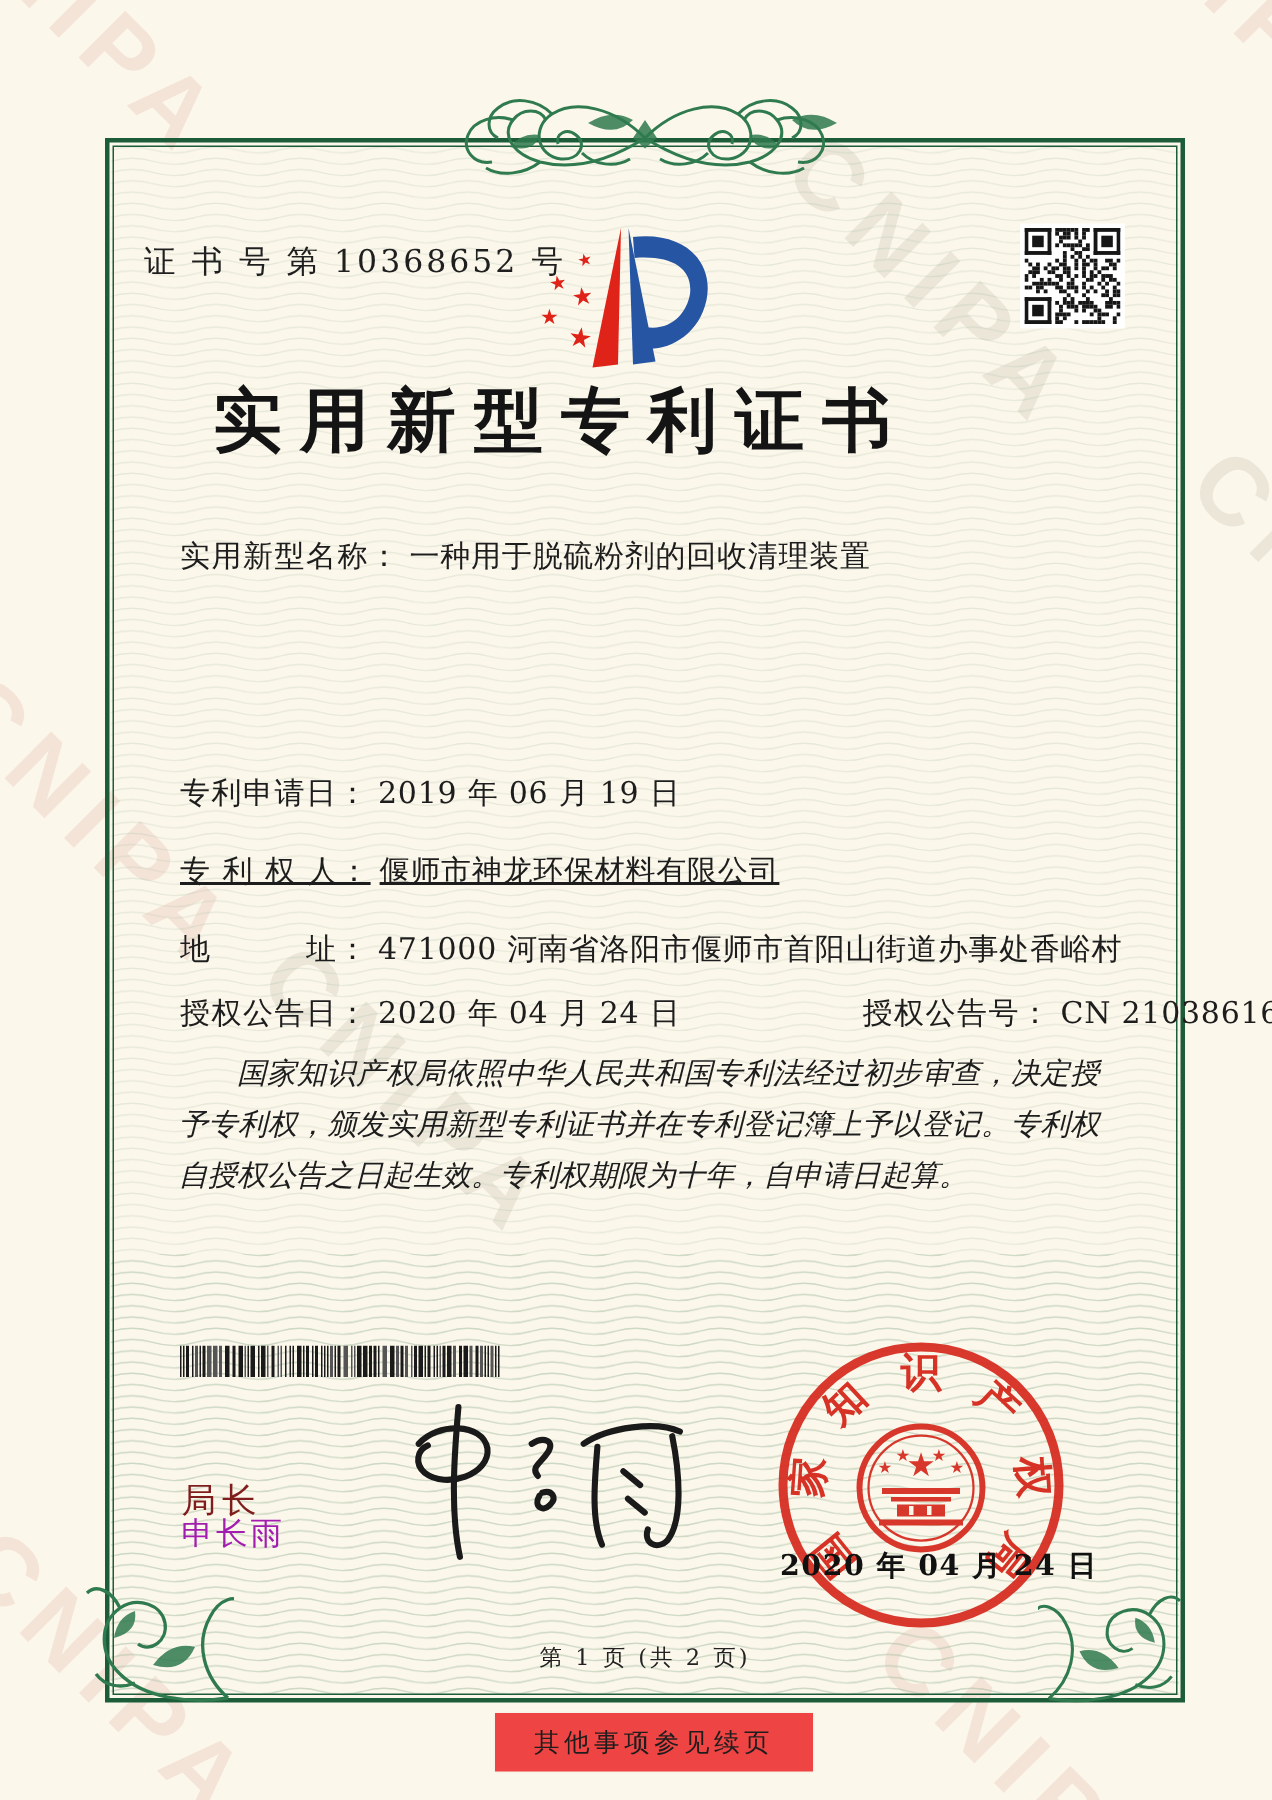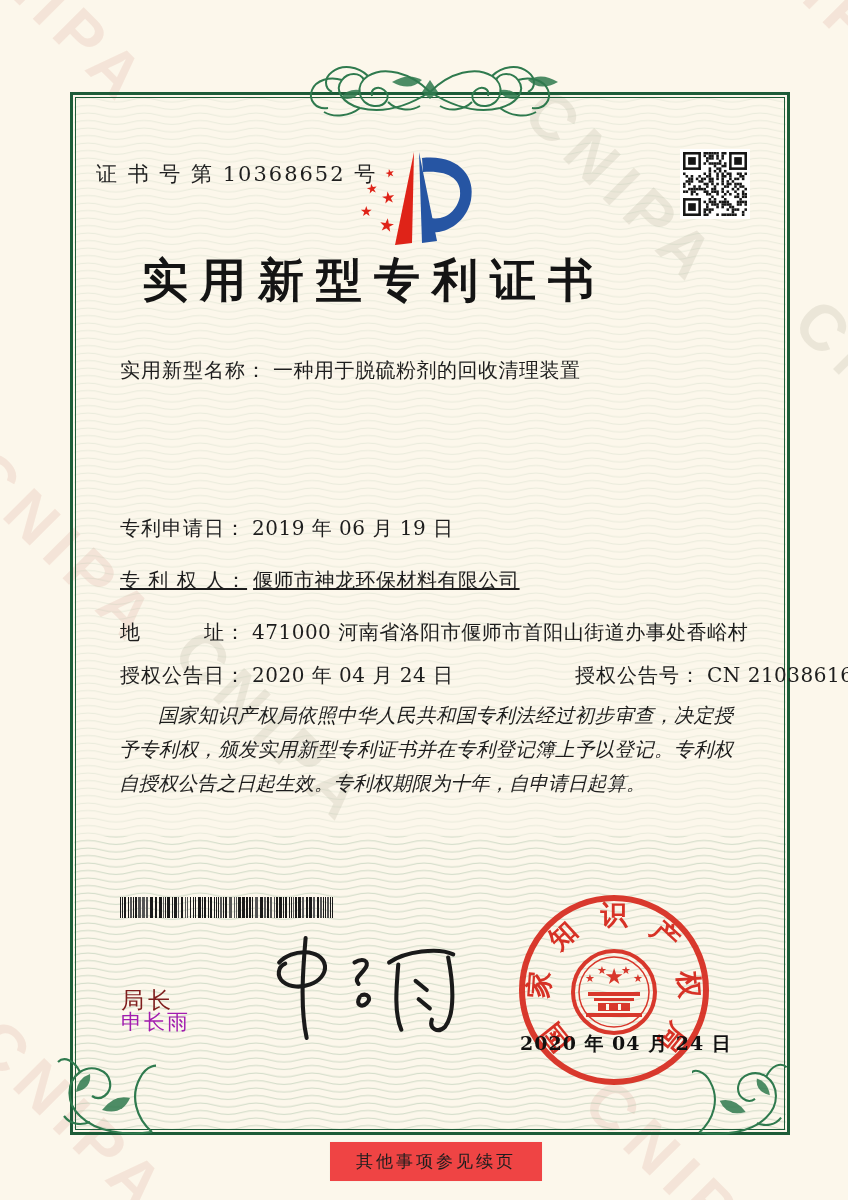--- a/index.html
+++ b/index.html
@@ -507,15 +507,16 @@
         <rect x="78" y="106" width="40" height="3"></rect>
         <rect x="82" y="111" width="32" height="8"></rect>
         <rect x="70" y="121" width="56" height="4"></rect>
         <rect x="90" y="112" width="3" height="6" fill="#fcf7eb"></rect>
         <rect x="102" y="112" width="3" height="6" fill="#fcf7eb"></rect>
       </g>
     </g>
   </svg>
   <div class="seal-date">2020 年 04 月 24 日</div>
 
+  <div class="page-info">第 1 页 (共 2 页)</div>
   <div class="contnote">其他事项参见续页</div>
 
 </div>
 
 </body></html>

